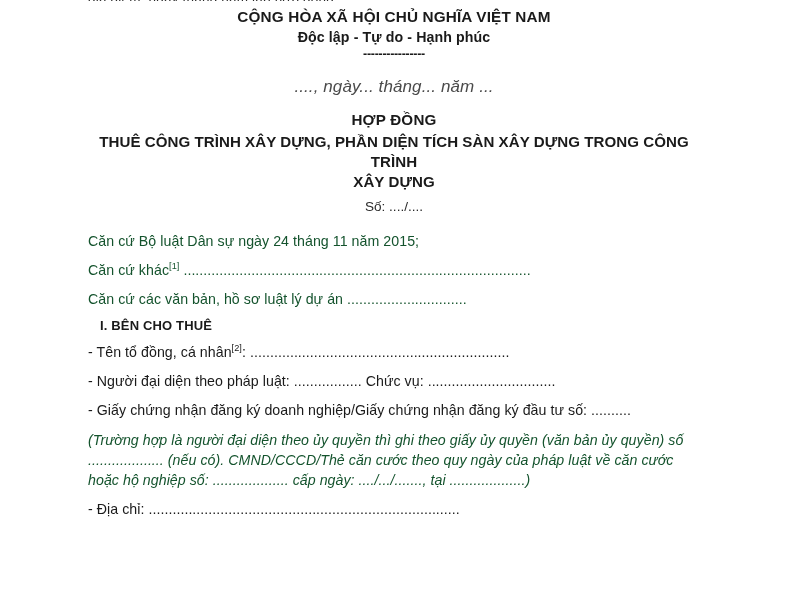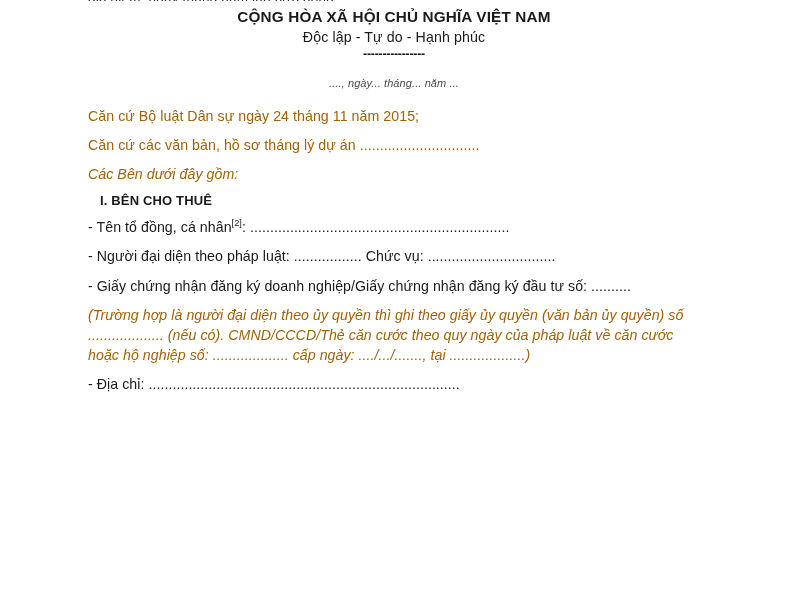--- a/index.html
+++ b/index.html
@@ -46,39 +46,39 @@
   }
   .natl-line1 {
     font-size: 15.3px;
     font-weight: bold;
     letter-spacing: .15px;
     line-height: 1.26;
     white-space: nowrap;
   }
   .natl-line2 {
     font-size: 14.2px;
-    font-weight: normal;
+    font-weight: bold;
     letter-spacing: .1px;
     line-height: 1.3;
     margin-top: 2px;
     white-space: nowrap;
   }
   .natl-rule {
     font-size: 12.5px;
     font-weight: bold;
     line-height: 1.05;
     margin-top: 1px;
     letter-spacing: -0.3px;
   }
 
   
   .date-line {
     text-align: center;
     font-style: italic;
-    font-size: 11px;
+    font-size: 17px;
     color: #4a4a4a;
     margin-top: 16px;
     letter-spacing: .1px;
   }
 
   
   .doc-kind {
     text-align: center;
     font-size: 15.2px;
     font-weight: bold;
@@ -101,21 +101,21 @@
   }
 
   
   .body-block {
     margin-top: 17px;
   }
   p.para {
     margin: 0 0 9px 0;
     font-size: 14.2px;
     line-height: 1.42;
-    color: #a16207;
+    color: #14532d;
     letter-spacing: .05px;
   }
   p.italic {
     font-style: italic;
   }
   .sec-head {
     margin: 2px 0 9px 12px;
     font-size: 13px;
     font-weight: bold;
     letter-spacing: .15px;
@@ -140,31 +140,41 @@
   <div class="clipped-top">địa điểm, ngày tháng năm lập hợp đồng</div>
 
   <div class="natl-block">
     <div class="natl-line1">CỘNG HÒA XÃ HỘI CHỦ NGHĨA VIỆT NAM</div>
     <div class="natl-line2">Độc lập - Tự do - Hạnh phúc</div>
     <div class="natl-rule">----------------</div>
   </div>
 
   <div class="date-line">...., ngày... tháng... năm ...</div>
 
+  <div>
+    <div class="doc-kind">HỢP ĐỒNG</div>
+    <div class="doc-title">
+      <span>THUÊ CÔNG TRÌNH XÂY DỰNG, PHẦN DIỆN TÍCH SÀN XÂY DỰNG TRONG CÔNG TRÌNH</span><br>
+      <span>XÂY DỰNG</span>
+    </div>
+    <div class="doc-number">Số: ..../....</div>
+  </div>
 
   <div class="body-block">
 
     <p class="para">Căn cứ Bộ luật Dân sự ngày 24 tháng 11 năm 2015;</p>
 
 
 
+    <p class="para">
+      <span>Căn cứ khác</span><sup class="note">[1]</sup><span> .......................................................................................</span>
+    </p>
 
-    <p class="para">Căn cứ các văn bản, hồ sơ tháng lý dự án ..............................</p>
+    <p class="para">Căn cứ các văn bản, hồ sơ luật lý dự án ..............................</p>
 
-    <p class="para italic">Các Bên dưới đây gồm:</p>
 
     <div class="sec-head">I. BÊN CHO THUÊ</div>
 
     <p class="item">
       <span>- Tên tổ đồng, cá nhân</span><sup class="note">[2]</sup><span>: .................................................................</span>
     </p>
 
     <p class="item">- Người đại diện theo pháp luật: ................. Chức vụ: ................................</p>
 
     <p class="item">- Giấy chứng nhận đăng ký doanh nghiệp/Giấy chứng nhận đăng ký đầu tư số: ..........</p>

